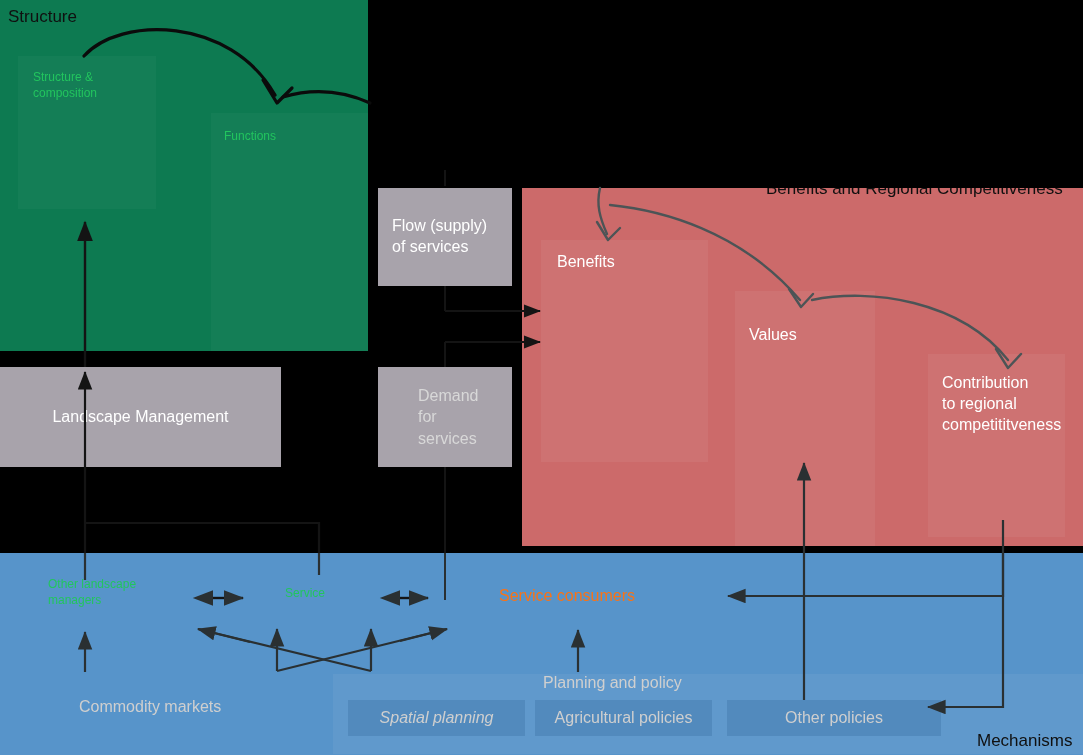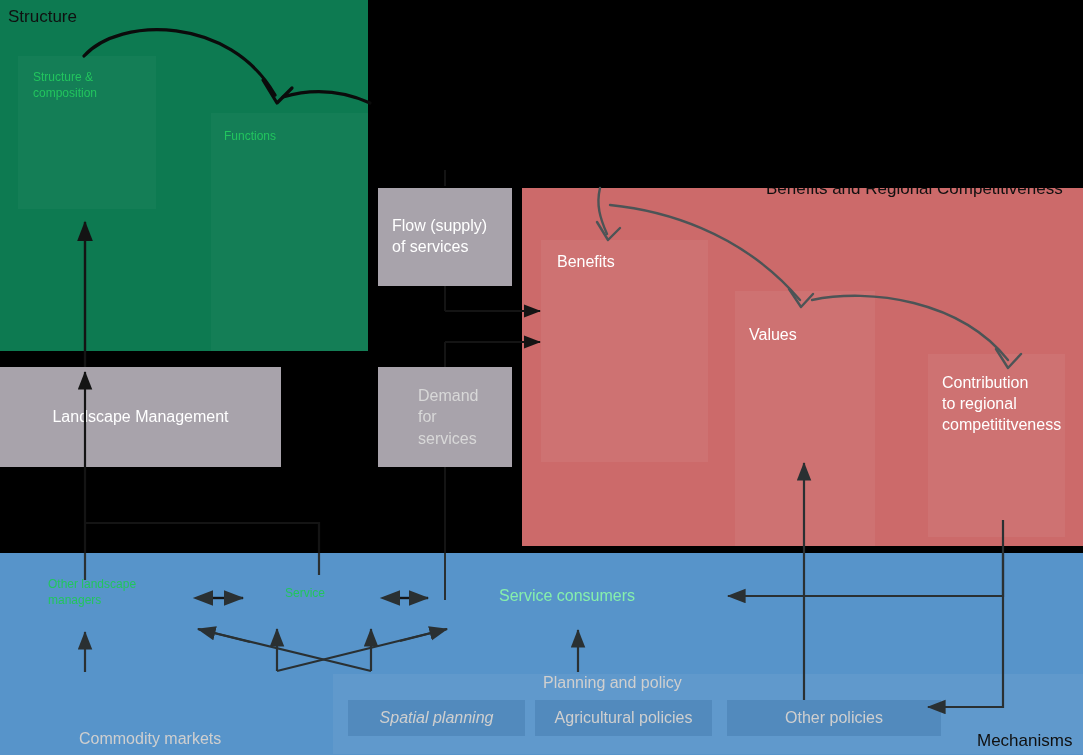--- a/index.html
+++ b/index.html
@@ -67,21 +67,21 @@
     font-size: 17px;
     color: #101010;
     font-weight: 400;
   }
   .node-label {
     font-size: 12px;
     color: #22c55e;
   }
   .node-label-dim {
     font-size: 16px;
-    color: #86efac;
+    color: #f97316;
   }
   .node-label-dimmer {
     font-size: 16px;
     color: #cfcfcf;
   }
   .node-label-red {
     font-size: 16px;
     color: #ffffff;
   }
 
@@ -299,17 +299,17 @@
     <div class="lbl node-label-red" style="left:749px; top:309px;margin-top:16px;">Values</div>
     <div class="lbl node-label-red" style="left:942px; top:373px;">Contribution
 to regional
 competititveness</div>
 
     <div class="lbl node-label" style="left:48px; top:577px; text-align:left; width:128px;">Other landscape
 managers</div>
     <div class="lbl node-label" style="left:285px; top:586px;">Service</div>
     <div class="lbl node-label-dim" style="left:499px; top:586px;">Service consumers</div>
 
-    <div class="lbl node-label-dimmer" style="left:79px; top:729px;text-align:center;">Commodity markets</div>
+    <div class="lbl node-label-dimmer" style="left:79px; top:697px;text-align:center;">Commodity markets</div>
     <div class="lbl node-label-dimmer" style="left:543px; top:673px;">Planning and policy</div>
   </div>
 
 </div>
 
 </body></html>

